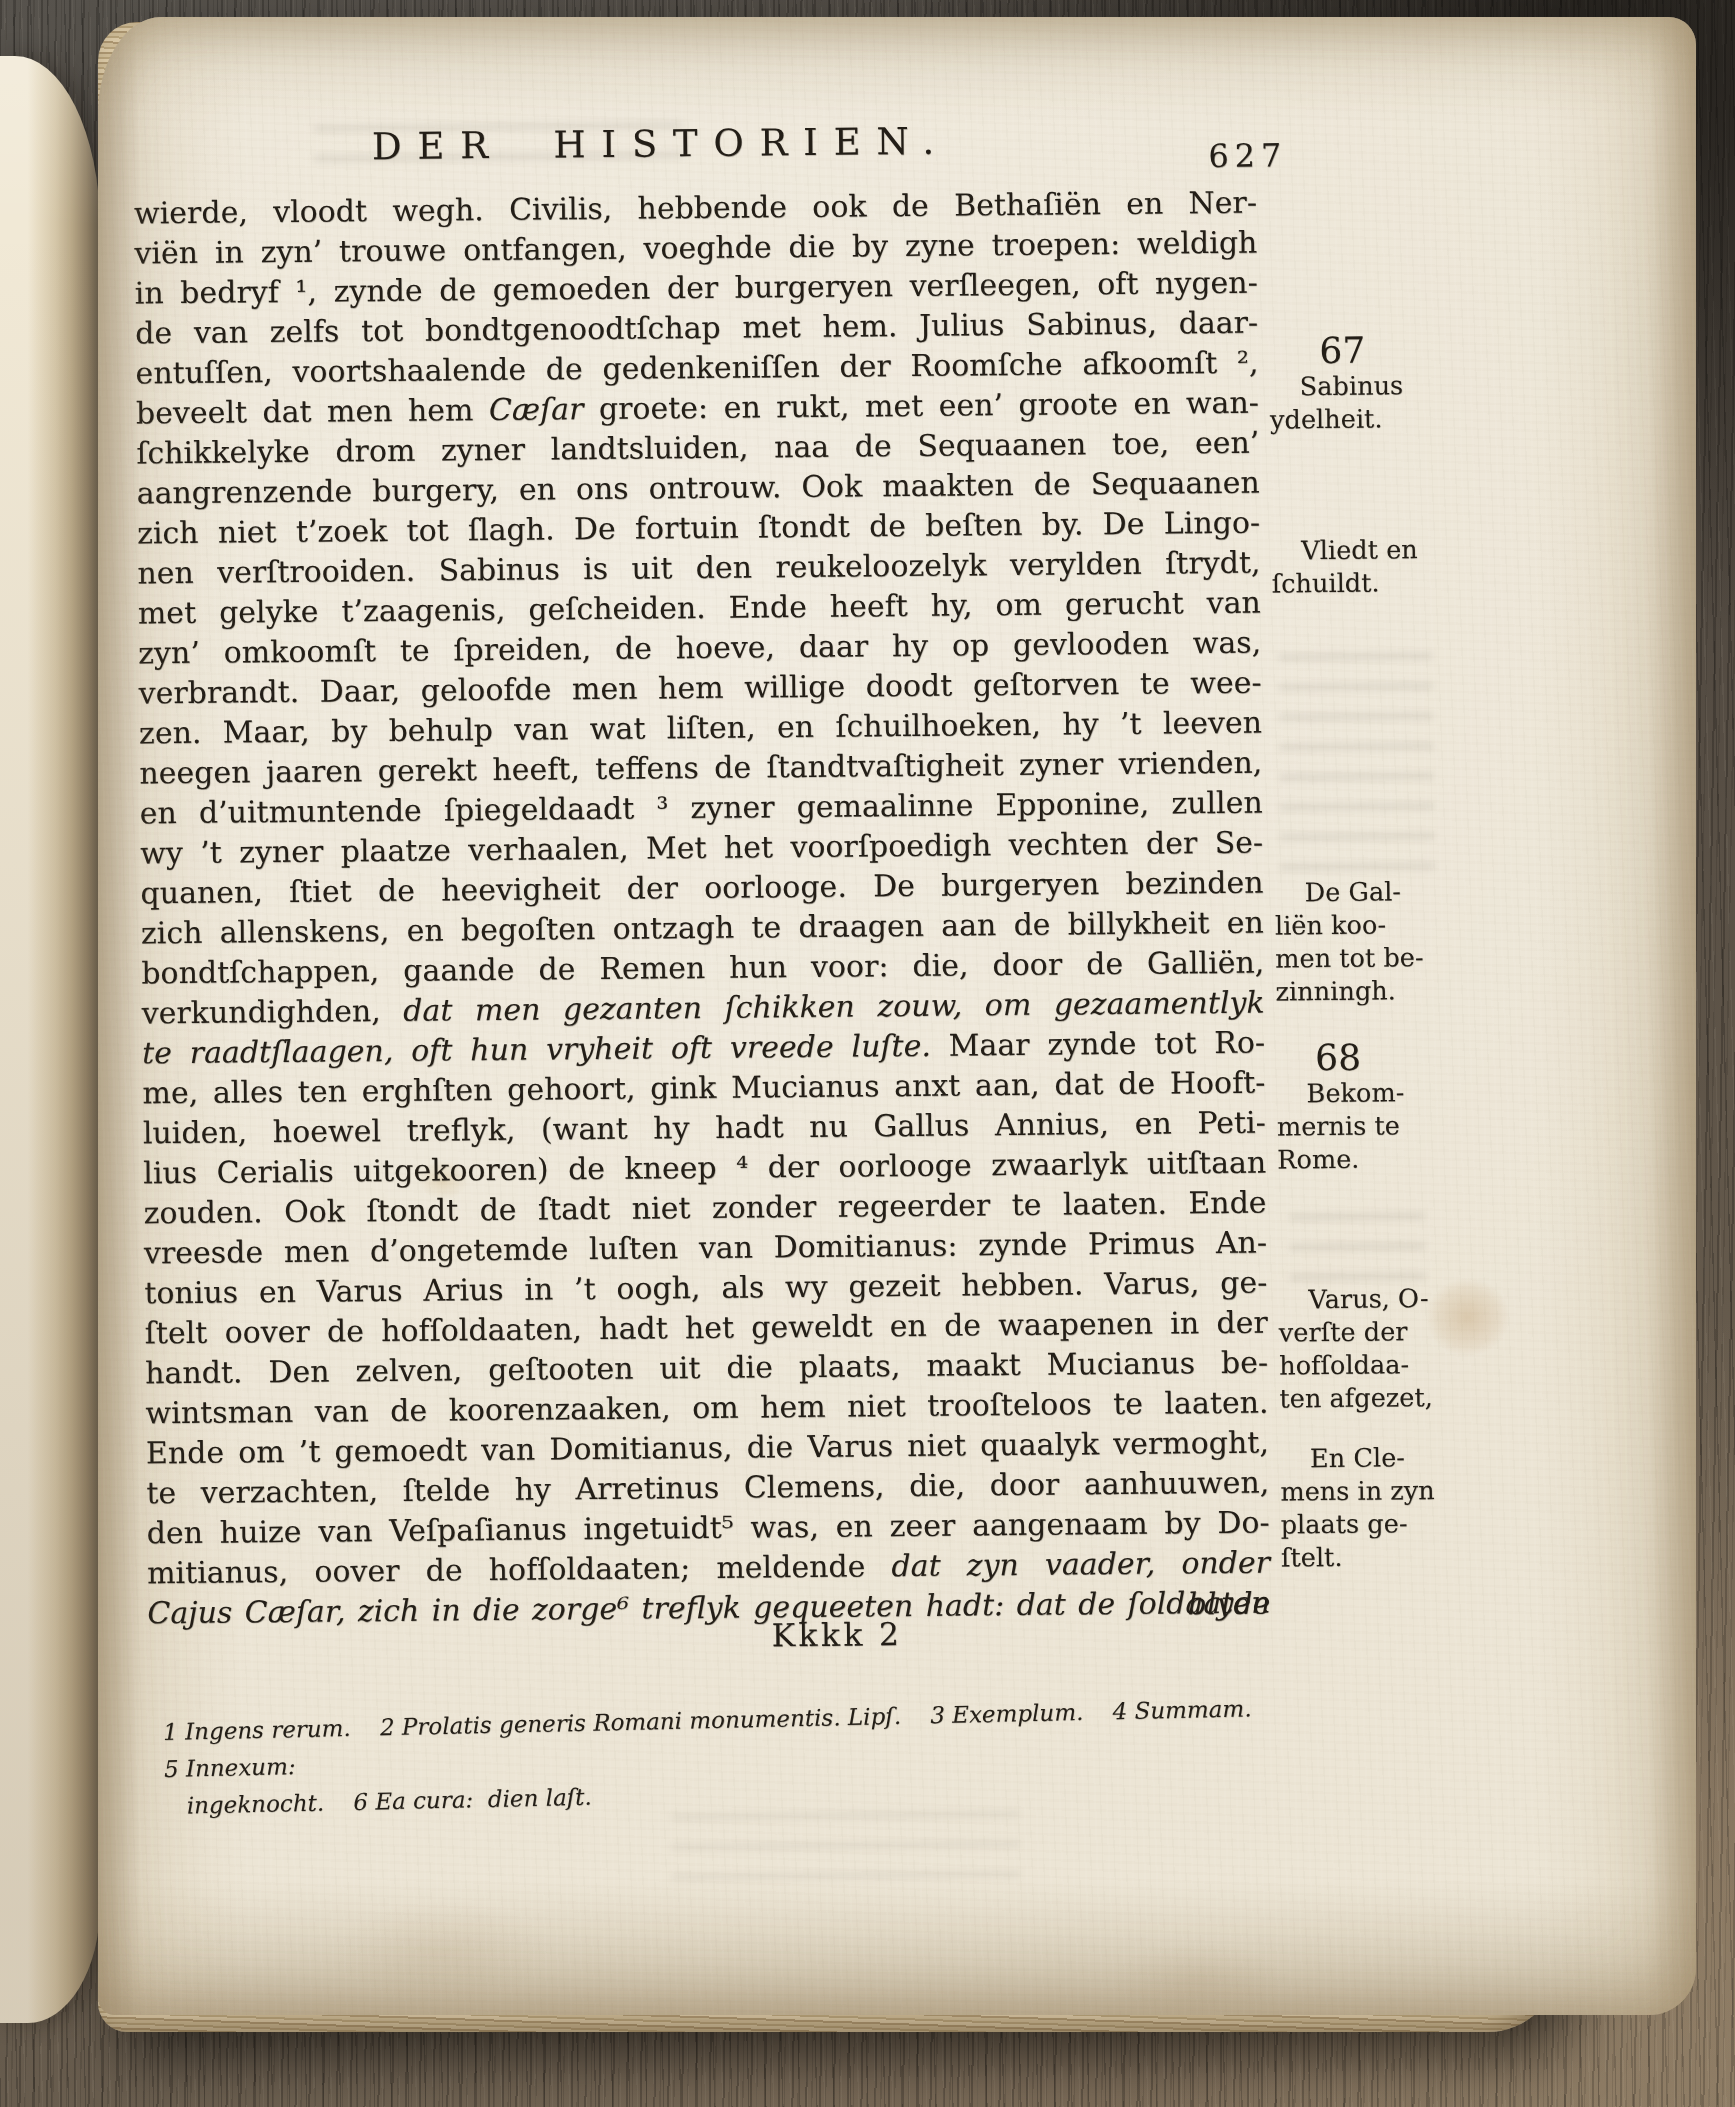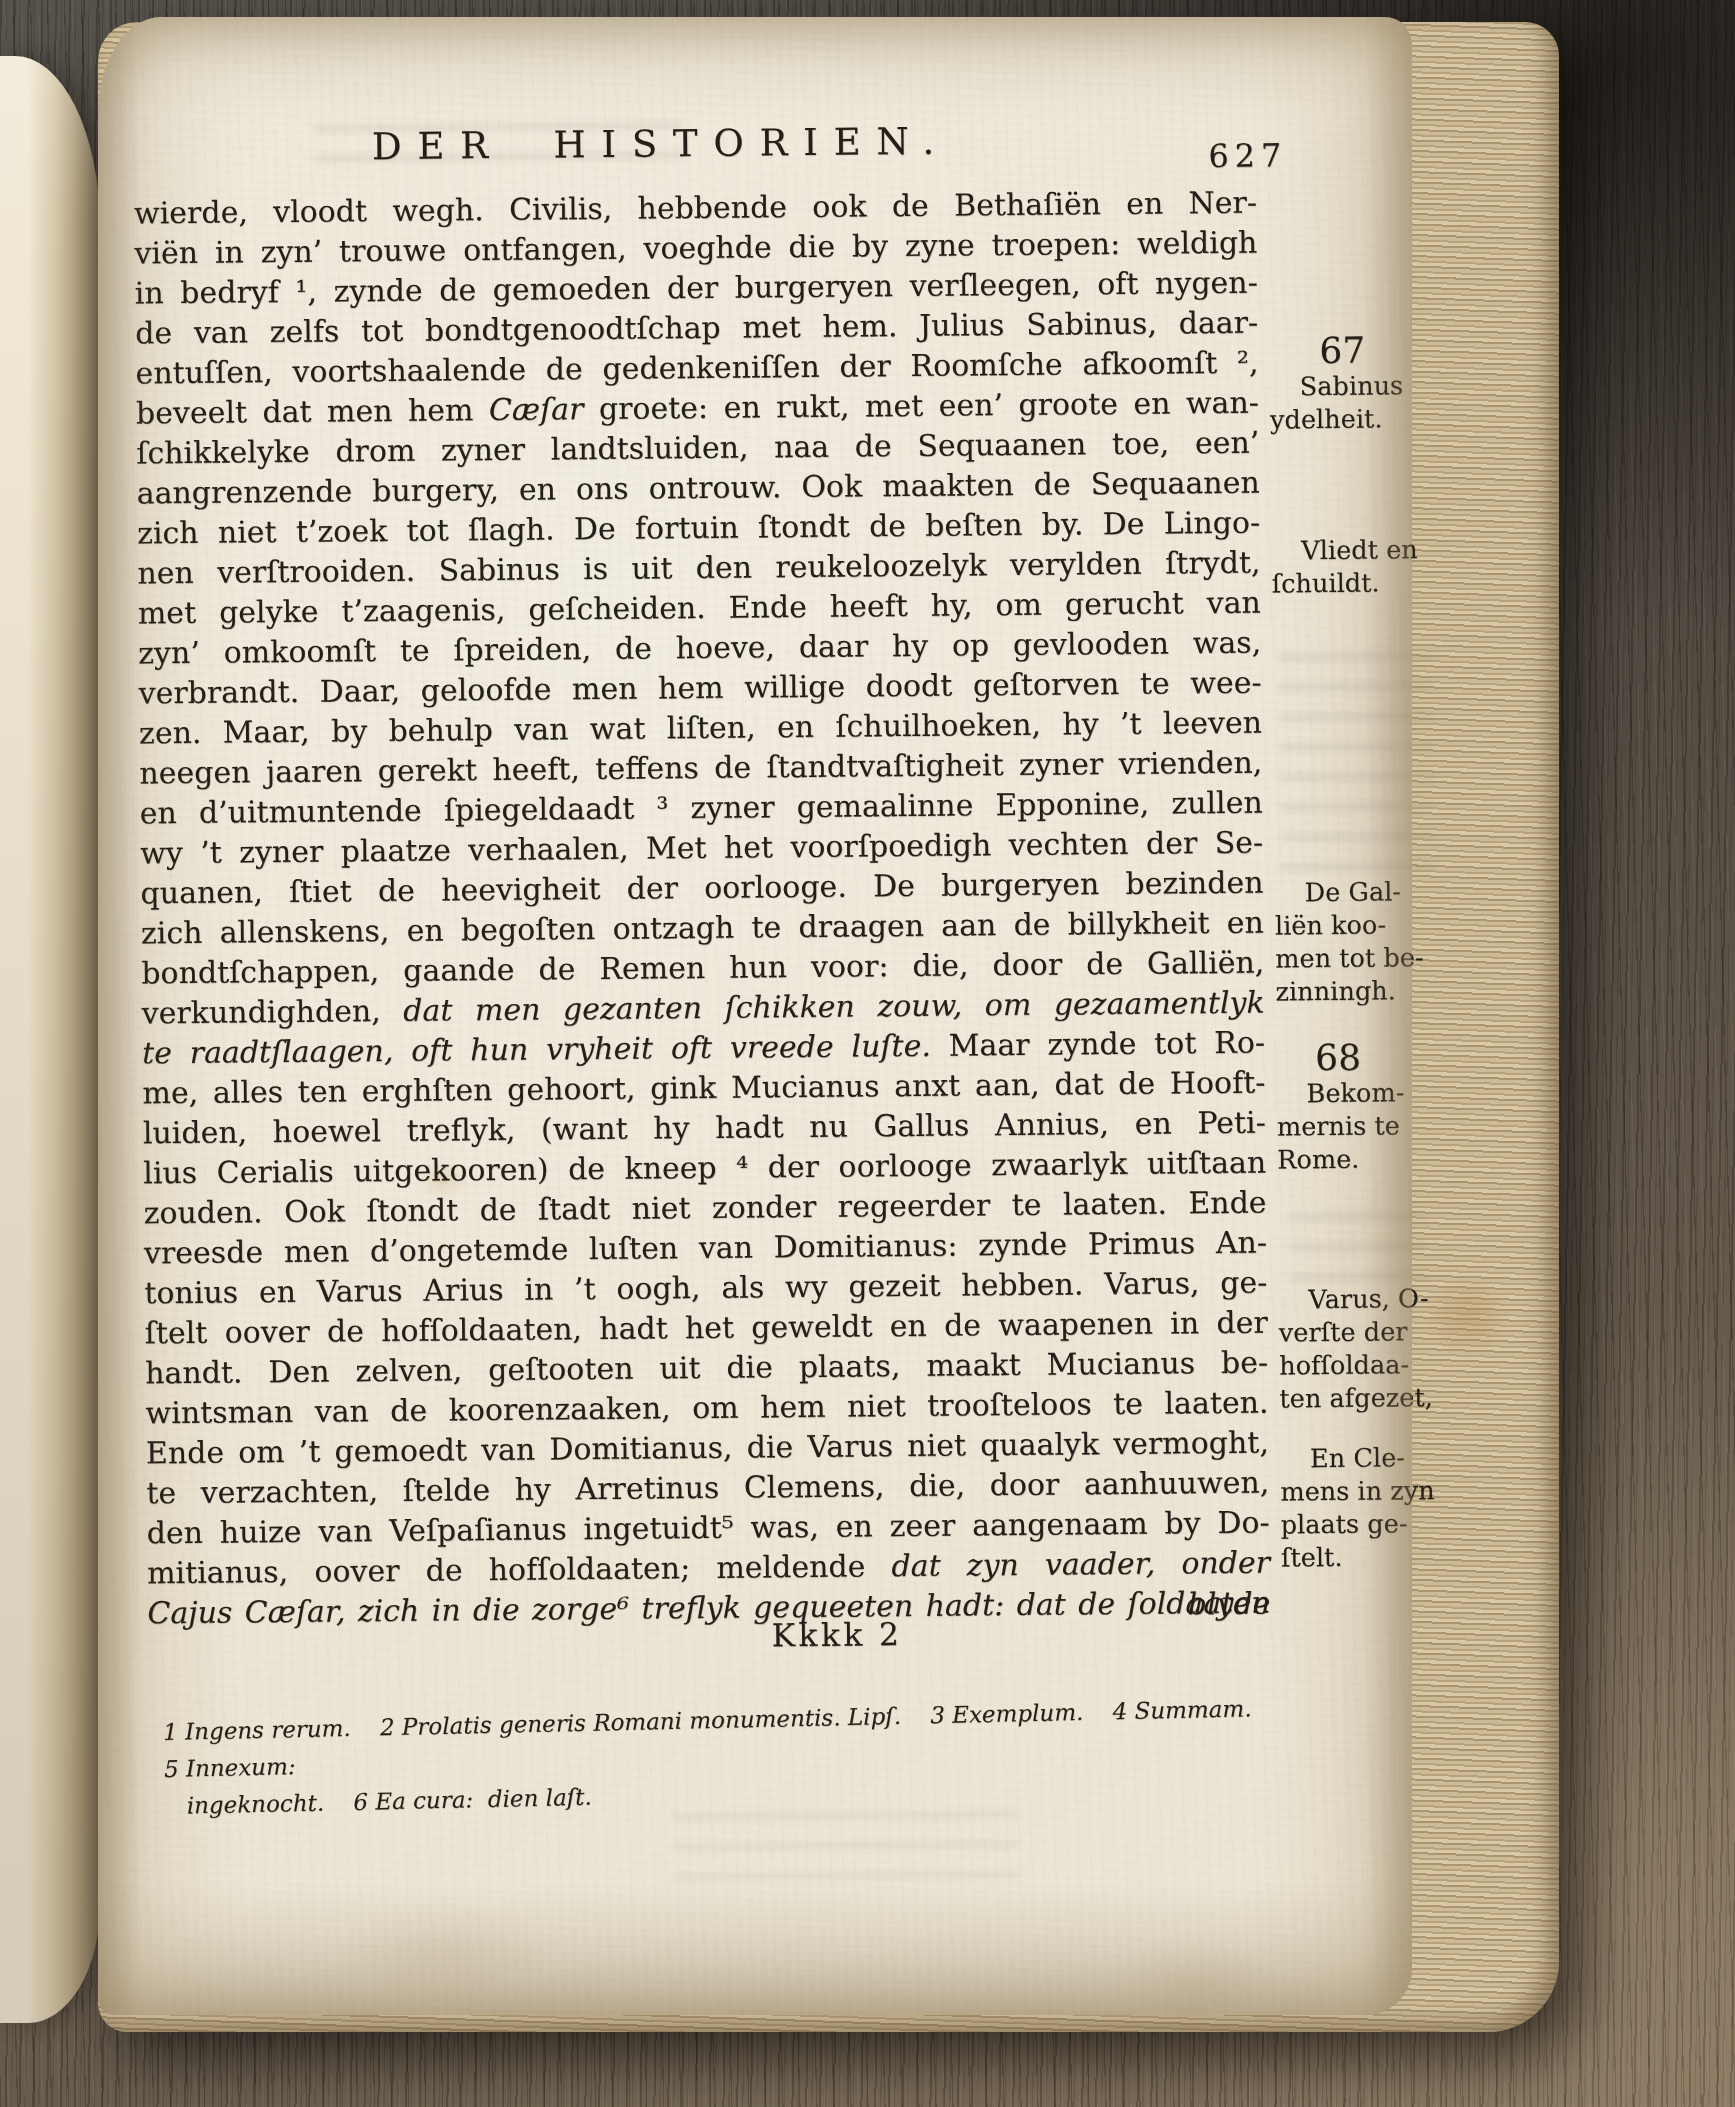--- a/index.html
+++ b/index.html
@@ -26,21 +26,21 @@
   .page-stack{
     position:absolute;left:98px;top:22px;width:1461px;height:2010px;
     border-radius:39px 34px 71px 29px;
     background:
       repeating-linear-gradient(2deg,#cdbb97 0 3.3px,#ab9570 3.3px 5.3px,#d9c8a6 5.3px 8.5px,#b6a27b 8.5px 10.5px),
       #c2ad87;
     box-shadow:22px 25px 59px rgba(0,0,0,0.55), inset -10.5px -9.2px 22px rgba(92,72,46,0.55);
   }
   
   .page{
-    position:absolute;left:98px;top:17px;width:1314px;height:1998px;
+    position:absolute;left:98px;top:17px;width:1598px;height:1998px;
     border-radius:63px 27.6px 47px 17px / 98px 27.6px 47px 17px;
     background:
       radial-gradient(120% 90% at 38% 28%, rgba(255,255,255,0.28), transparent 62%),
       linear-gradient(90deg, rgba(148,128,98,0.46) 0px, rgba(206,191,161,0.28) 41px, rgba(236,228,212,0) 148px),
       linear-gradient(270deg, rgba(166,146,110,0.50) 0px, rgba(201,186,153,0.26) 47px, rgba(236,228,212,0) 161px),
       linear-gradient(0deg, rgba(168,150,116,0.42) 0px, rgba(236,228,212,0) 135px),
       linear-gradient(180deg, rgba(211,199,173,0.50) 0px, rgba(236,228,212,0) 98px),
       #ece5d5;
   }
   .page::before{

